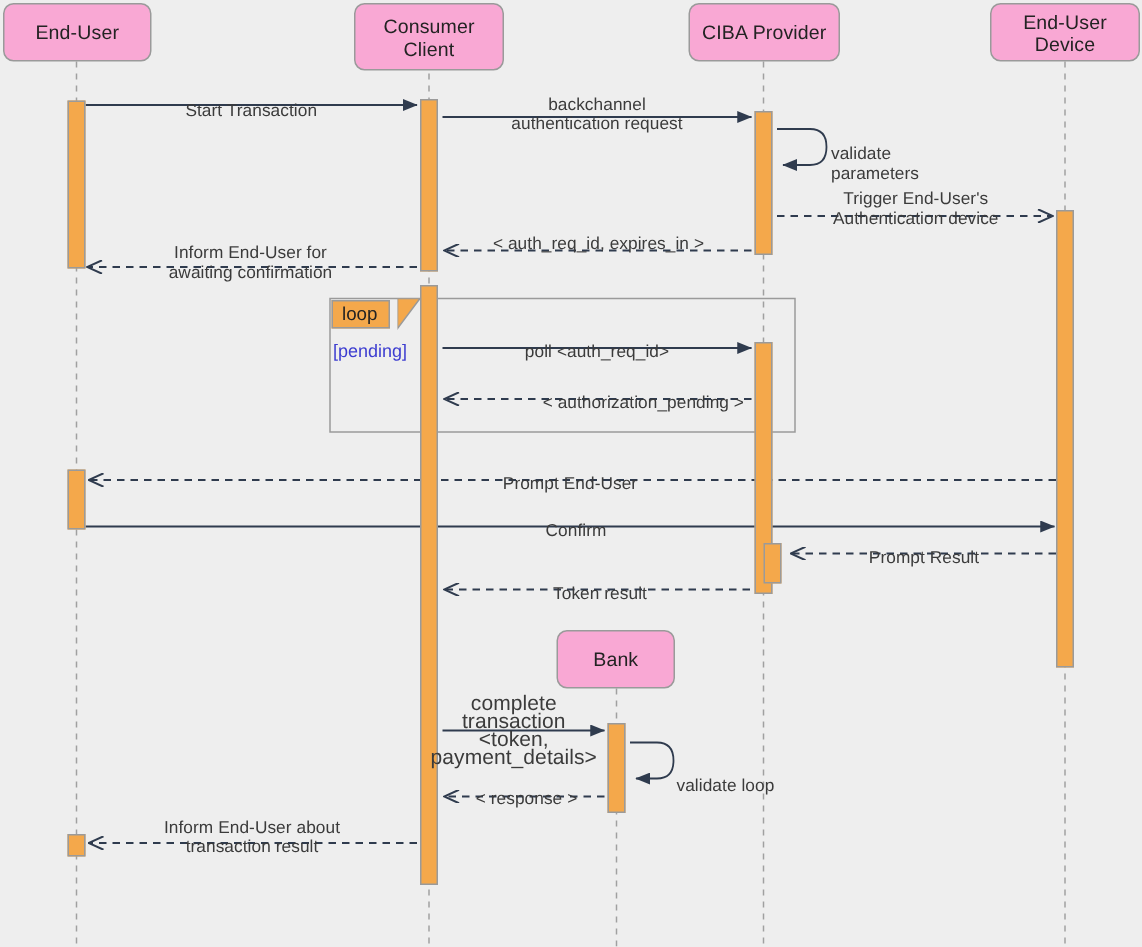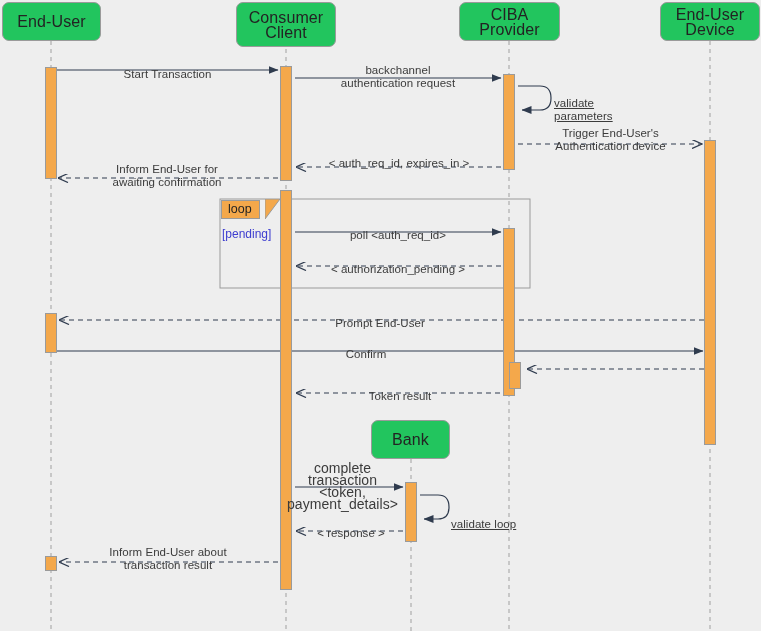--- a/index.html
+++ b/index.html
@@ -8,29 +8,29 @@
     background:#eeeeee;
     font-family:"Liberation Sans","DejaVu Sans",sans-serif;
     overflow:hidden;
     position:relative;
   }
   #canvas{position:absolute;left:0;top:0;width:761px;height:631px;}
   svg{position:absolute;left:0;top:0;}
   .actor-box{
     position:absolute;
     box-sizing:border-box;
-    background:#22c55e;
+    background:#f9a8d4;
     border:1px solid #9a9a9a;
     border-radius:7px;
     display:flex;
     align-items:center;
     justify-content:center;
     text-align:center;
     color:#232323;
-    font-size:16px;
+    font-size:13px;
     line-height:15px;
     letter-spacing:.1px;
   }
   .actor-label{white-space:pre-line;}
 
   
   .activation{
     position:absolute;
     box-sizing:border-box;
     background:#f4a84b;
@@ -41,21 +41,21 @@
   .msg-label{
     position:absolute;
     color:#3b3b3b;
     font-size:11.5px;
     line-height:13.5px;
     text-align:center;
     white-space:pre-line;
     letter-spacing:.05px;
   }
   .msg-label.small{font-size:14px;line-height:12px;}
-  .msg-label.left{text-align:left;text-decoration:underline;}
+  .msg-label.left{text-align:left;}
   .frag-tag{
     position:absolute;
     box-sizing:border-box;
     background:#f4a84b;
     border:1px solid #9a9a9a;
     color:#232323;
     font-size:12.5px;
     line-height:17px;
     padding:0 7px 8px 6px;
     height:19px;
@@ -200,32 +200,35 @@
 
   <div class="msg-label" style="left:79px;top:149px;width:176px;">
     <span>Inform End-User for
 awaiting confirmation</span>
   </div>
 
   <div class="msg-label" style="left:300px;top:215px;width:196px;">
     <span>poll &lt;auth_req_id&gt;</span>
   </div>
 
-  <div class="msg-label" style="left:300px;top:249px;width:196px;">
+  <div class="msg-label" style="left:300px;top:249px;width:196px;text-align:right;">
     <span>&lt; authorization_pending &gt;</span>
   </div>
 
   <div class="msg-label" style="left:282px;top:303px;width:196px;">
     <span>Prompt End-User</span>
   </div>
 
-  <div class="msg-label" style="left:268px;top:334px;width:196px;">
+  <div class="msg-label" style="left:286px;top:334px;width:196px;">
     <span>Confirm</span>
   </div>
 
+  <div class="msg-label" style="left:528px;top:352px;width:176px;">
+    <span>Prompt Result</span>
+  </div>
 
   <div class="msg-label" style="left:302px;top:376px;width:196px;">
     <span>Token result</span>
   </div>
 
   <div class="msg-label small" style="left:280px;top:450px;width:125px;">
     <span>complete
 transaction
 &lt;token, payment_details&gt;</span>
   </div>

